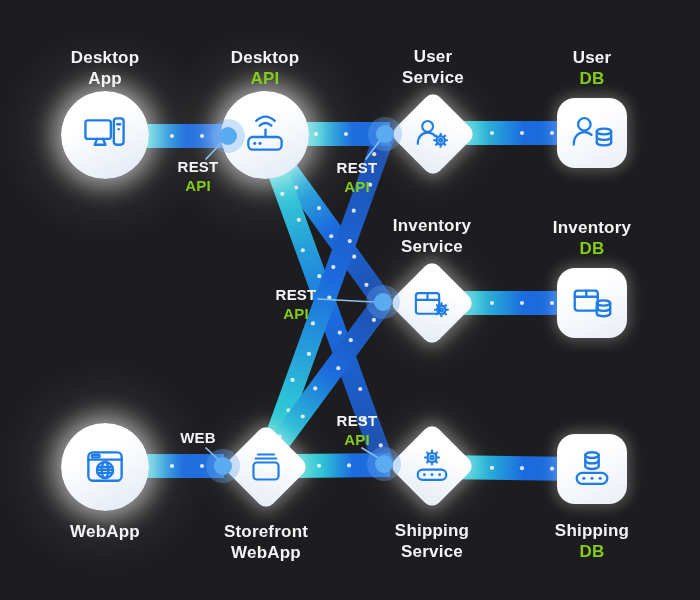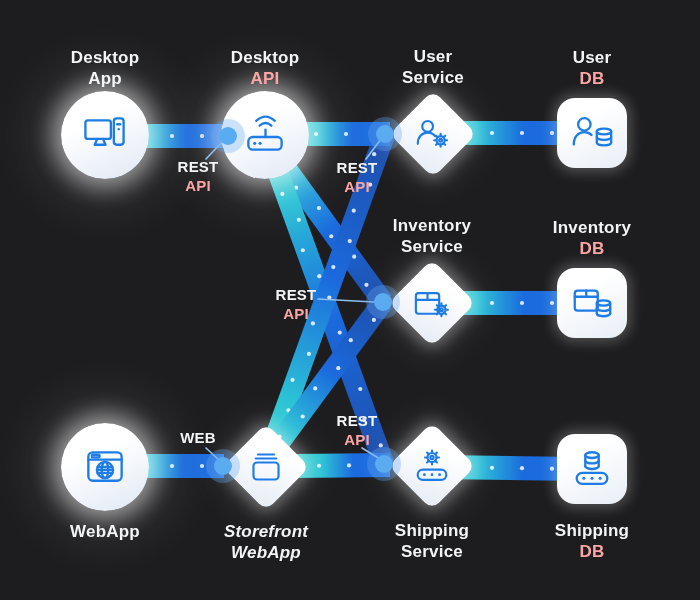--- a/index.html
+++ b/index.html
@@ -31,21 +31,21 @@
   .shape-diamond .icon{width:43px;height:43px;}
   .shape-square .icon{width:46px;height:46px;}
   .icon *{fill:none;stroke:currentColor;stroke-width:2.4;stroke-linecap:round;stroke-linejoin:round;}
   .icon .fill{fill:currentColor;stroke:none;}
 
   .node-label{position:absolute;transform:translateX(-50%);text-align:center;
      font-size:17px;font-weight:600;line-height:21px;letter-spacing:.2px;white-space:nowrap;}
   .port-label{position:absolute;transform:translateX(-50%);text-align:center;
      font-size:15px;font-weight:600;line-height:18.5px;letter-spacing:.2px;white-space:nowrap;}
   .c-white{color:#f2f4f6;}
-  .c-accent{color:#fca5a5;text-align:center;}
+  .c-accent{color:#84cc16;text-align:center;}
 </style>
 </head>
 <body>
 
 <div class="stage">
   <svg class="layer" id="bands-layer">
       <defs id="band-defs">
         <linearGradient id="g0" gradientUnits="userSpaceOnUse" x1="267" y1="142" x2="383" y2="302">
           <stop offset="0%" stop-color="#3ad5cb"></stop>
           <stop offset="18%" stop-color="#2cc3d6"></stop>
@@ -362,21 +362,21 @@
         <div class="label-line c-white">Inventory</div>
         <div class="label-line c-white">Service</div>
       </div>
       <div class="node-label" style="left: 592px; top: 217px;">
         <div class="label-line c-white">Inventory</div>
         <div class="label-line c-accent">DB</div>
       </div>
       <div class="node-label" style="left: 105px; top: 521px;">
         <div class="label-line c-white">WebApp</div>
       </div>
-      <div class="node-label" style="left: 266px; top: 521px; font-style: italic;">
+      <div class="node-label" style="left: 266px; top: 521px;">
         <div class="label-line c-white">Storefront</div>
         <div class="label-line c-white">WebApp</div>
       </div>
       <div class="node-label" style="left: 432px; top: 520px;">
         <div class="label-line c-white">Shipping</div>
         <div class="label-line c-white">Service</div>
       </div>
       <div class="node-label" style="left: 592px; top: 520px;">
         <div class="label-line c-white">Shipping</div>
         <div class="label-line c-accent">DB</div>

